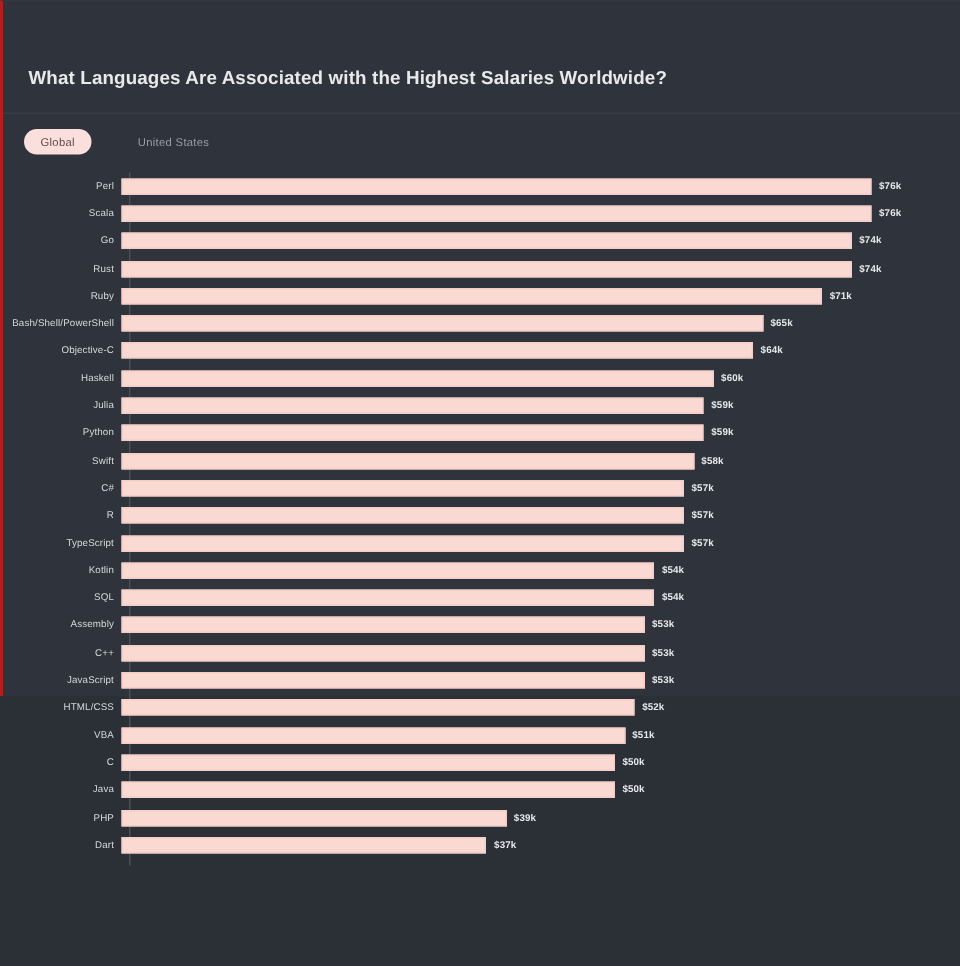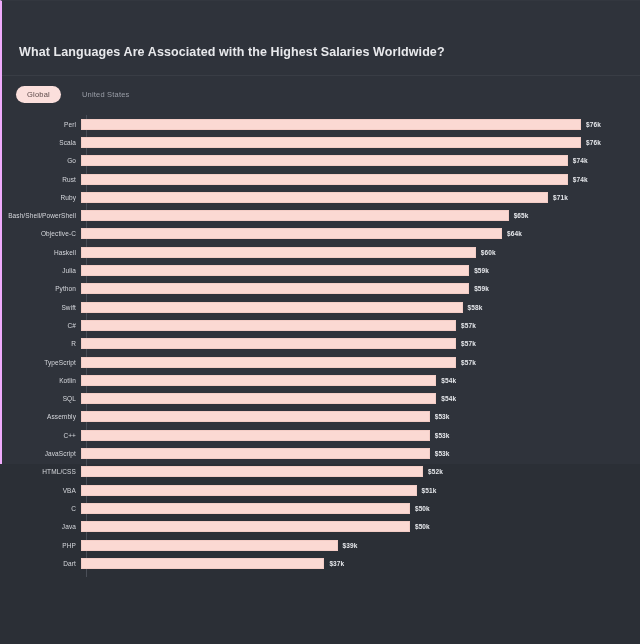--- a/index.html
+++ b/index.html
@@ -11,21 +11,21 @@
     width: 640px;
     height: 644px;
     font-family: "Liberation Sans", sans-serif;
     overflow: hidden;
   }
   #app {
     width: 640px;
     height: 464px;
     background: #2f333b;
     box-sizing: border-box;
-    border-left: 2px solid #f0abfc;
+    border-left: 2px solid #b91c1c;
     border-top: 1px solid #33373f;
     position: relative;
   }
   .card-title {
     position: absolute;
     left: 17px;
     top: 44px;
     font-size: 12.5px;
     font-weight: bold;
     color: #e8e9ec;
@@ -38,21 +38,21 @@
     width: 640px;
     height: 1px;
     background: #393d45;
   }
   .tabs {
     position: absolute;
     left: 14px;
     top: 85px;
     display: flex;
     align-items: center;
-    gap: 10px;
+    gap: 20px;
   }
   .tab {
     font-size: 7.5px;
     letter-spacing: 0.2px;
     padding: 4px 11px;
     border-radius: 9px;
     color: #9a9ea7;
     white-space: nowrap;
   }
   .tab.active {

